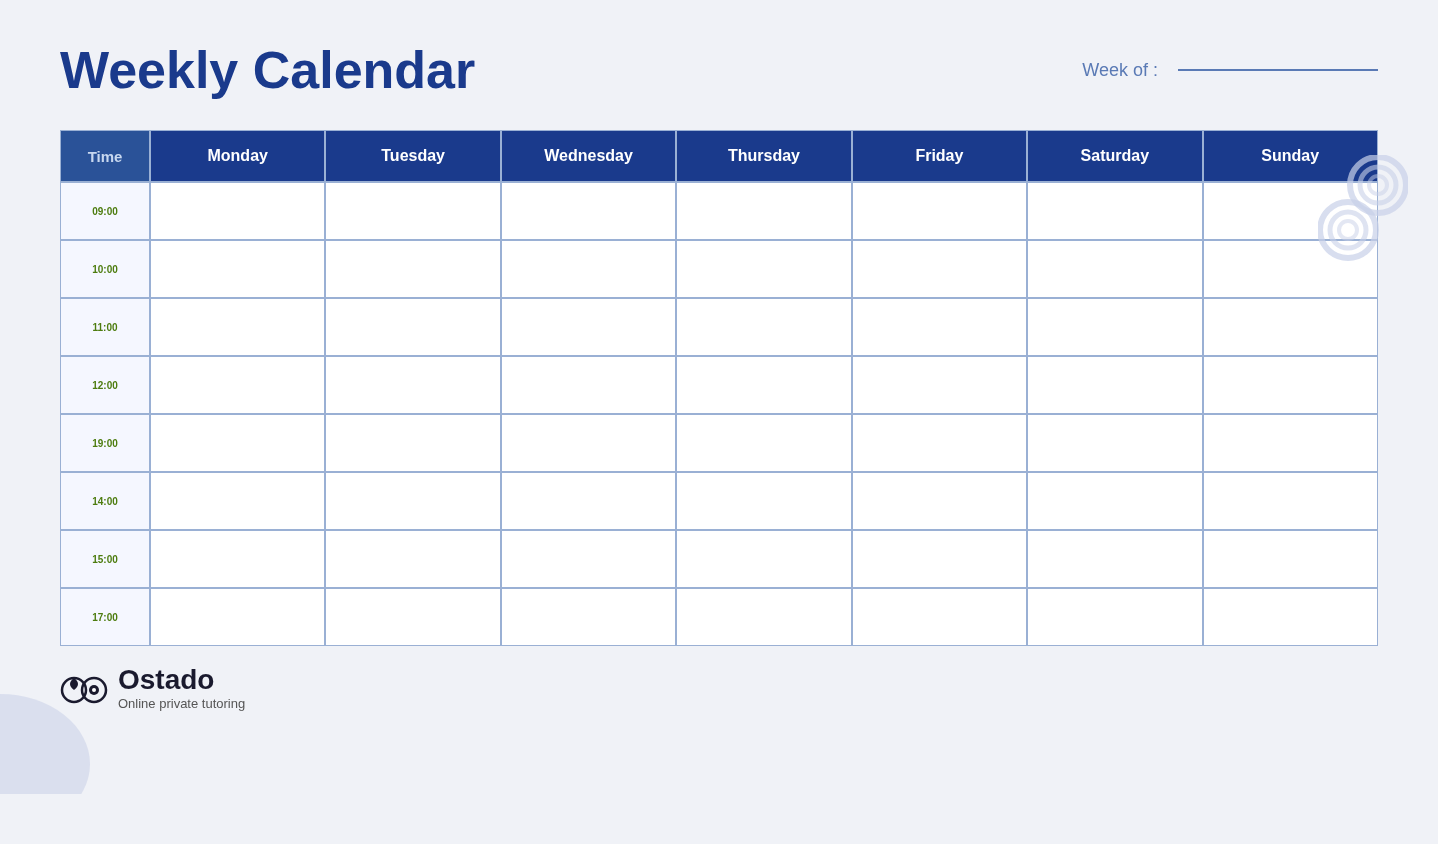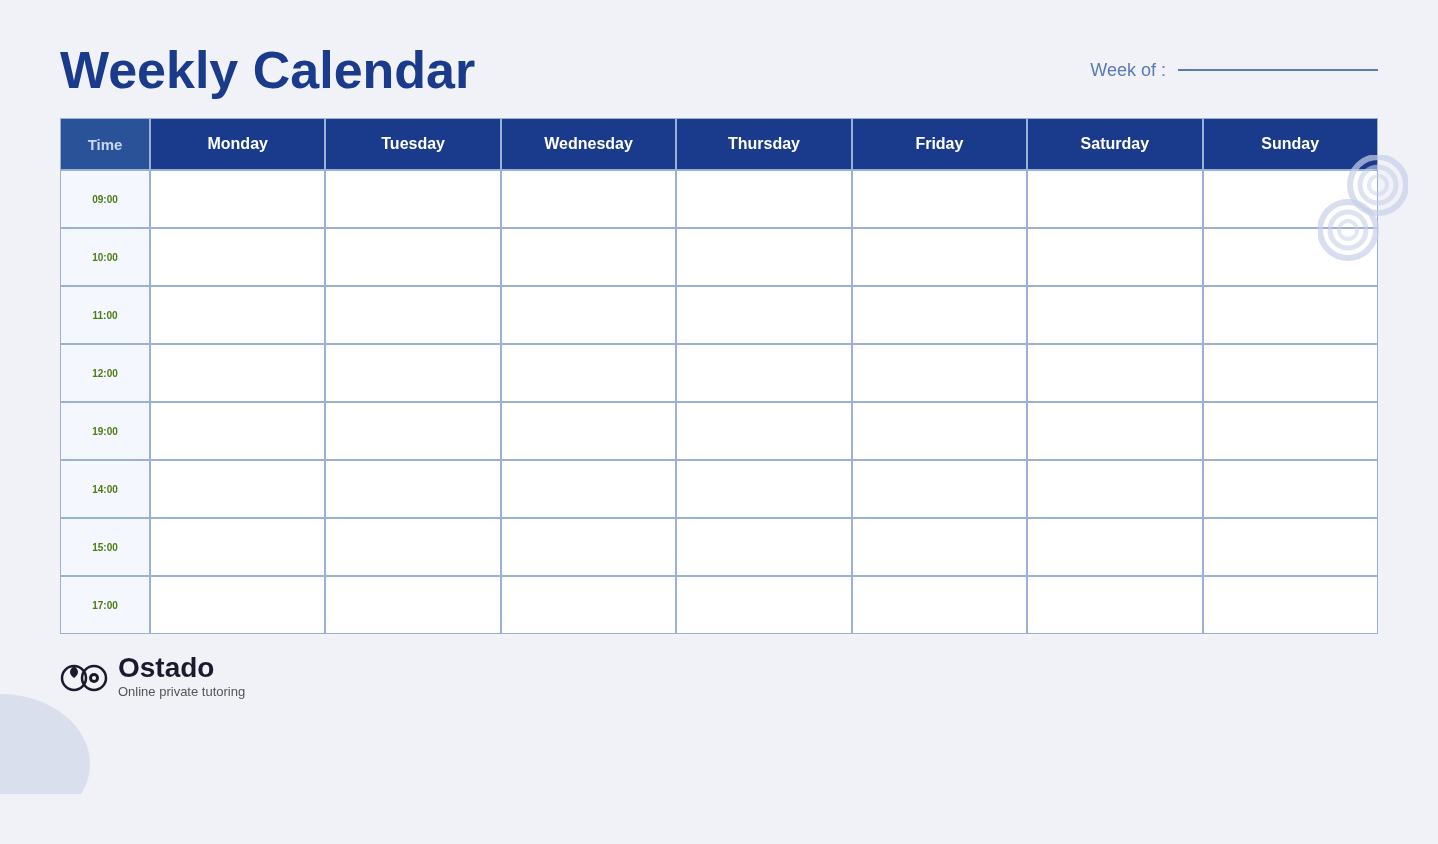--- a/index.html
+++ b/index.html
@@ -36,33 +36,33 @@
       bottom: 50px;
       left: 0;
       width: 120px;
       height: 160px;
     }
 
     .header-row {
       display: flex;
       align-items: center;
       justify-content: space-between;
-      margin-bottom: 18px;
+      margin-bottom: 30px;
     }
 
     .page-title {
       font-size: 52px;
       font-weight: 800;
       color: #1a3a8c;
     }
 
     .week-of-area {
       display: flex;
       align-items: center;
-      gap: 12px;
+      gap: 20px;
       font-size: 18px;
       color: #5a7ab5;
     }
 
     .week-of-line {
       width: 200px;
       height: 1.5px;
       background: #5a7ab5;
     }
 

